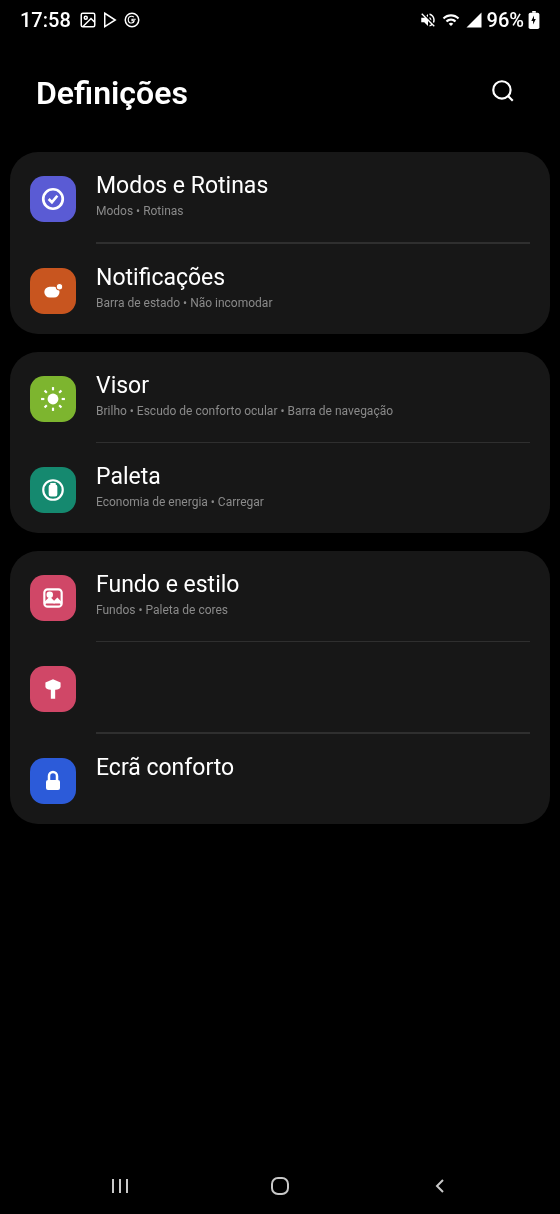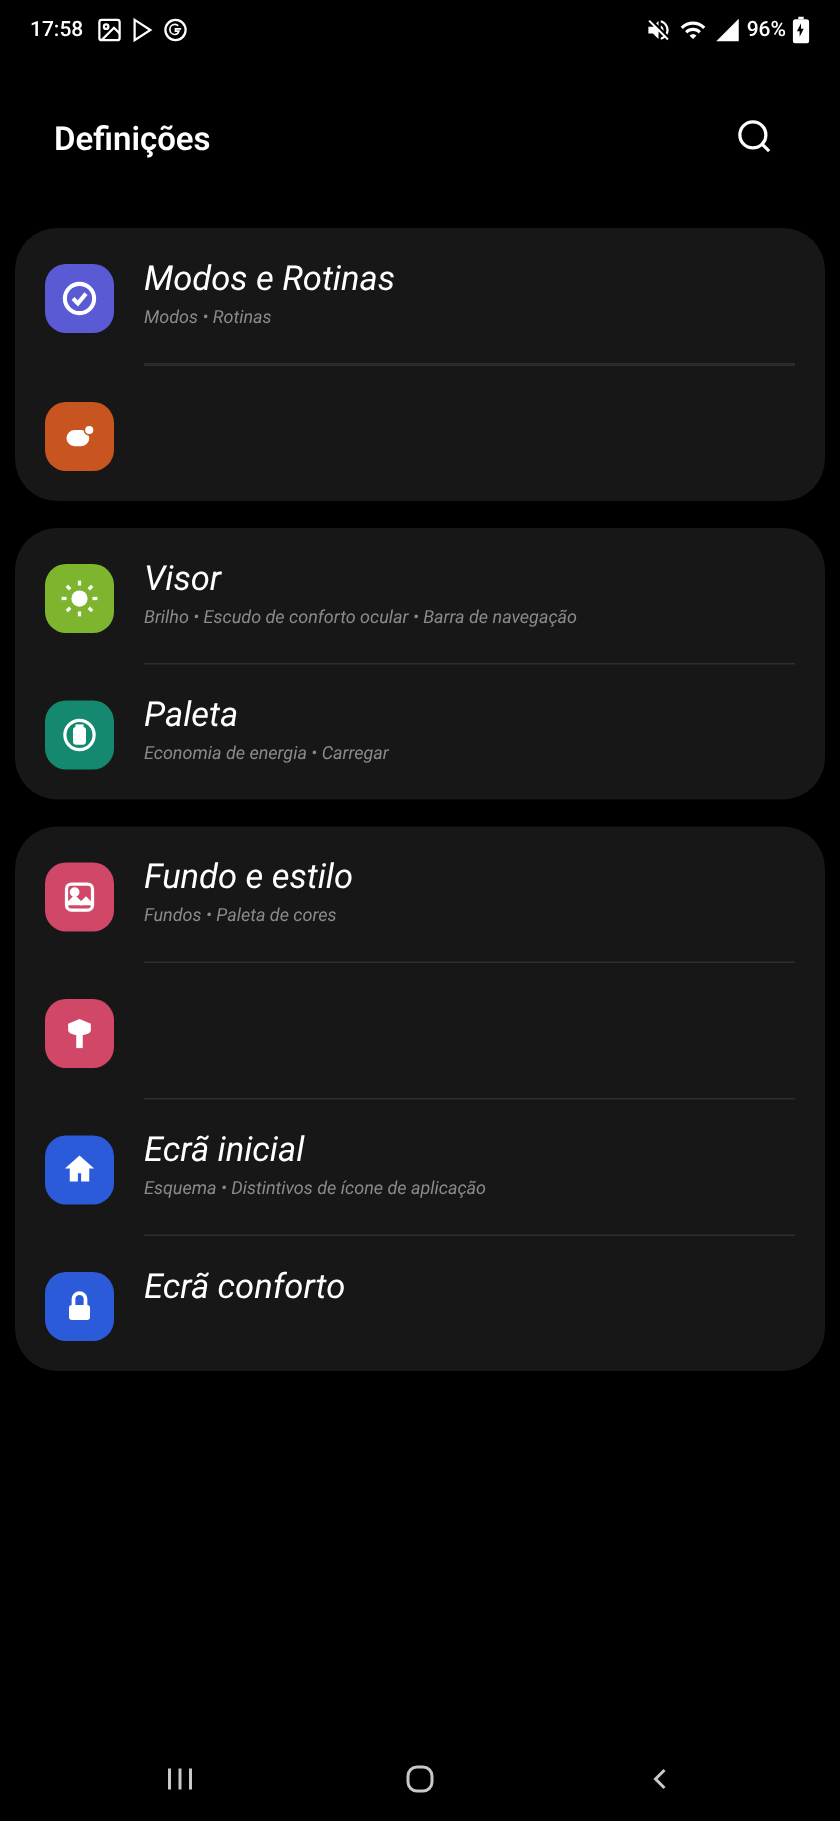--- a/index.html
+++ b/index.html
@@ -15,21 +15,21 @@
       color: #ffffff;
       overflow: hidden;
       position: relative;
     }
     .status-bar {
       display: flex;
       justify-content: space-between;
       align-items: center;
       padding: 8px 20px;
       height: 40px;
-      font-size: 14px;
+      font-size: 20px;
       font-weight: 500;
     }
     .status-left {
       display: flex;
       align-items: center;
       gap: 8px;
     }
     .status-right {
       display: flex;
       align-items: center;
@@ -40,29 +40,28 @@
       align-items: center;
       gap: 4px;
     }
     .header {
       display: flex;
       justify-content: space-between;
       align-items: center;
       padding: 30px 36px 36px 36px;
     }
     .header-title {
-      font-size: 22px;
+      font-size: 32px;
       font-weight: 600;
     }
     .search-icon-wrap {
       padding: 8px;
     }
     .content {
       padding: 0 10px;
-      font-style: italic;
     }
     .group {
       background: #171717;
       border-radius: 28px;
       margin-bottom: 18px;
       padding: 0 20px;
     }
     .item {
       display: flex;
       align-items: flex-start;
@@ -202,20 +201,24 @@
     <div class="item-divider-wrap">
         <div class="item-divider"></div>
       </div>
     <div class="item">
       <div class="icon-box" style="background:#c8551f">
         <svg width="26" height="26" viewBox="0 0 24 24" fill="#ffffff">
             <rect x="4" y="8" width="14" height="10" rx="5"></rect>
             <circle cx="18" cy="8" r="3" fill="#ffffff" stroke="#c8551f" stroke-width="1"></circle>
           </svg>
       </div>
+      <div class="item-content">
+        <div class="item-title">Notificações</div>
+        <div class="item-subtitle">Barra de estado  •  Não incomodar</div>
+      </div>
     </div>
   </div>
 
   <div class="group">
     <div class="item">
       <div class="icon-box" style="background:#7db52f">
         <svg width="26" height="26" viewBox="0 0 24 24" fill="#ffffff">
             <circle cx="12" cy="12" r="5"></circle>
             <line x1="12" y1="1" x2="12" y2="4" stroke="#ffffff" stroke-width="2"></line>
             <line x1="12" y1="20" x2="12" y2="23" stroke="#ffffff" stroke-width="2"></line>
@@ -271,31 +274,20 @@
       <div class="icon-box" style="background:#d04767">
         <svg width="26" height="26" viewBox="0 0 24 24" fill="#ffffff">
             <path d="M12 3L5 6v4c0 0 0 3 7 3s7-3 7-3V6l-7-3z"></path>
             <rect x="10" y="12" width="4" height="9"></rect>
           </svg>
       </div>
     </div>
     <div class="item-divider-wrap">
         <div class="item-divider"></div>
       </div>
-    <div class="item">
-      <div class="icon-box" style="background:#2c5bd9">
-        <svg width="26" height="26" viewBox="0 0 24 24" fill="#ffffff">
-            <path d="M12 3l-9 8h3v8h5v-5h2v5h5v-8h3l-9-8z"></path>
-          </svg>
-      </div>
-      <div class="item-content">
-        <div class="item-title">Ecrã inicial</div>
-        <div class="item-subtitle">Esquema  •  Distintivos de ícone de aplicação</div>
-      </div>
-    </div>
     <div class="item-divider-wrap">
         <div class="item-divider"></div>
       </div>
     <div class="item">
       <div class="icon-box" style="background:#2c5bd9">
         <svg width="24" height="24" viewBox="0 0 24 24" fill="#ffffff">
             <rect x="5" y="11" width="14" height="10" rx="2"></rect>
             <path d="M8 11V7a4 4 0 0 1 8 0v4" fill="none" stroke="#ffffff" stroke-width="2.5"></path>
           </svg>
       </div>

